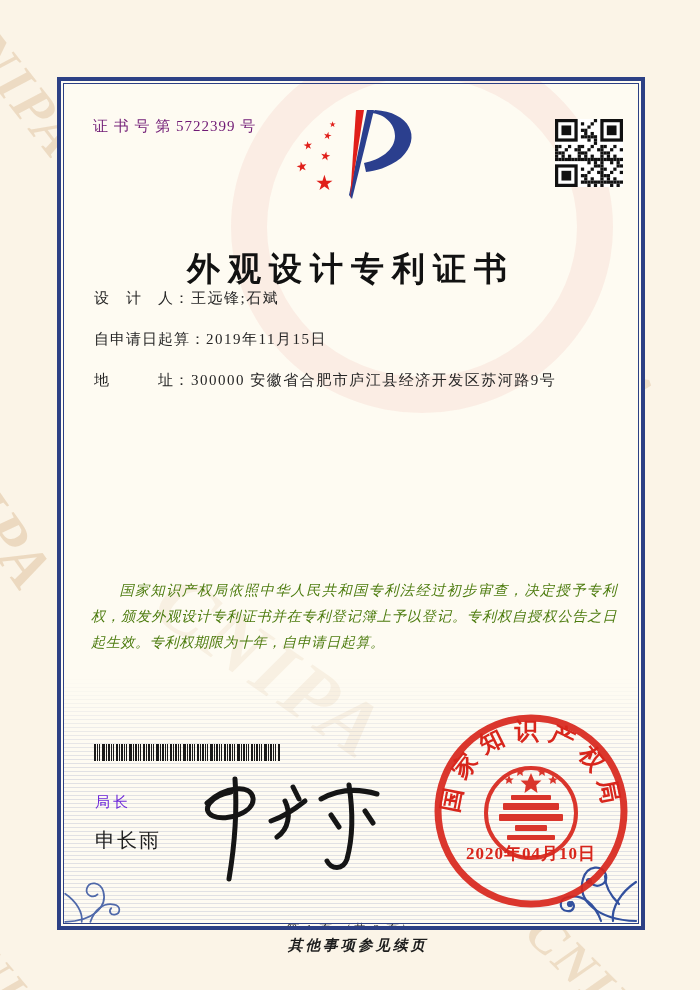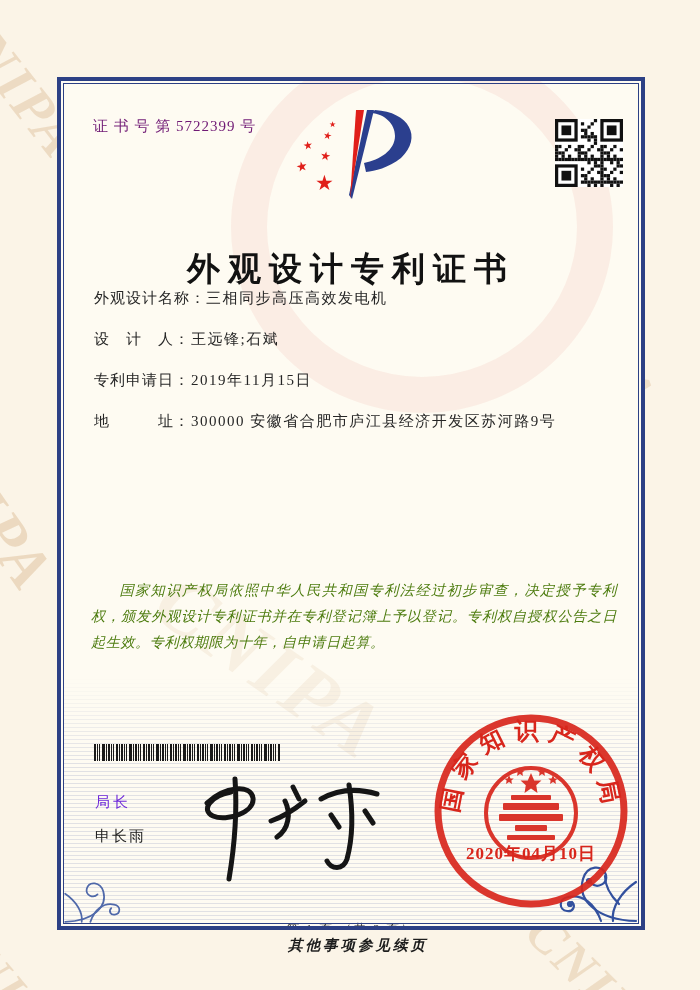--- a/index.html
+++ b/index.html
@@ -70,21 +70,21 @@
   
   .paras{
     position:absolute;left:30px;top:496px;width:526px;z-index:3;
     font-size:14.2px;line-height:1.84;color:#4d7c0f;font-style:italic;text-align:justify;
   }
   .paras p{margin:0;text-indent:2em;letter-spacing:.5px;}
 
   
   .barcode{position:absolute;left:33px;top:663px;width:188px;height:17px;z-index:3;}
   .signer-title{position:absolute;left:34px;top:712px;font-size:15px;color:#6d28d9;letter-spacing:3px;z-index:3;}
-  .signer-name{position:absolute;left:34px;top:746px;font-size:15px;color:#222;letter-spacing:2px;z-index:3;}
+  .signer-name{position:absolute;left:34px;top:746px;font-size:20px;color:#222;letter-spacing:2px;z-index:3;}
   .signature{position:absolute;left:118px;top:690px;width:218px;height:118px;z-index:3;}
   .seal{position:absolute;left:368px;top:628px;width:204px;height:204px;z-index:4;}
   .seal svg{position:absolute;left:0;top:0;}
   .seal-date{
     position:absolute;left:0;top:133px;width:100%;text-align:center;z-index:5;
     font-size:17px;font-weight:bold;color:#d8261c;letter-spacing:1px;
   }
   .page-no{
     position:absolute;left:0;top:816px;width:100%;text-align:center;z-index:3;
     font-size:12.5px;color:#333;letter-spacing:2px;margin-top:24px;
@@ -272,27 +272,24 @@
       <rect x="48" y="6" width="9" height="9" fill="#111"></rect>
       <rect x="0" y="42" width="21" height="21" fill="#111"></rect>
       <rect x="3" y="45" width="15" height="15" fill="#fff"></rect>
       <rect x="6" y="48" width="9" height="9" fill="#111"></rect>
     </svg>
 
   <div class="title">外观设计专利证书</div>
 
   <div class="fields">
     <div class="frow">
-      <span class="flabel">外观设计名称：</span><span class="fvalue">三相同步高压高效发电机</span>
-    </div>
-    <div class="frow">
       <span class="flabel">设　计　人：</span><span class="fvalue">王远锋;石斌</span>
     </div>
     <div class="frow">
-      <span class="flabel">专利申请日：</span><span class="fvalue">2019年11月15日</span>
+      <span class="flabel">自申请日起算：</span><span class="fvalue">2019年11月15日</span>
     </div>
     <div class="frow">
       <span class="flabel">地　　　址：</span><span class="fvalue">300000 安徽省合肥市庐江县经济开发区苏河路9号</span>
     </div>
   </div>
 
   <div class="paras">
     <p>国家知识产权局依照中华人民共和国专利法经过初步审查，决定授予专利权，颁发外观设计专利证书并在专利登记簿上予以登记。专利权自授权公告之日起生效。专利权期限为十年，自申请日起算。</p>
   </div>
 

